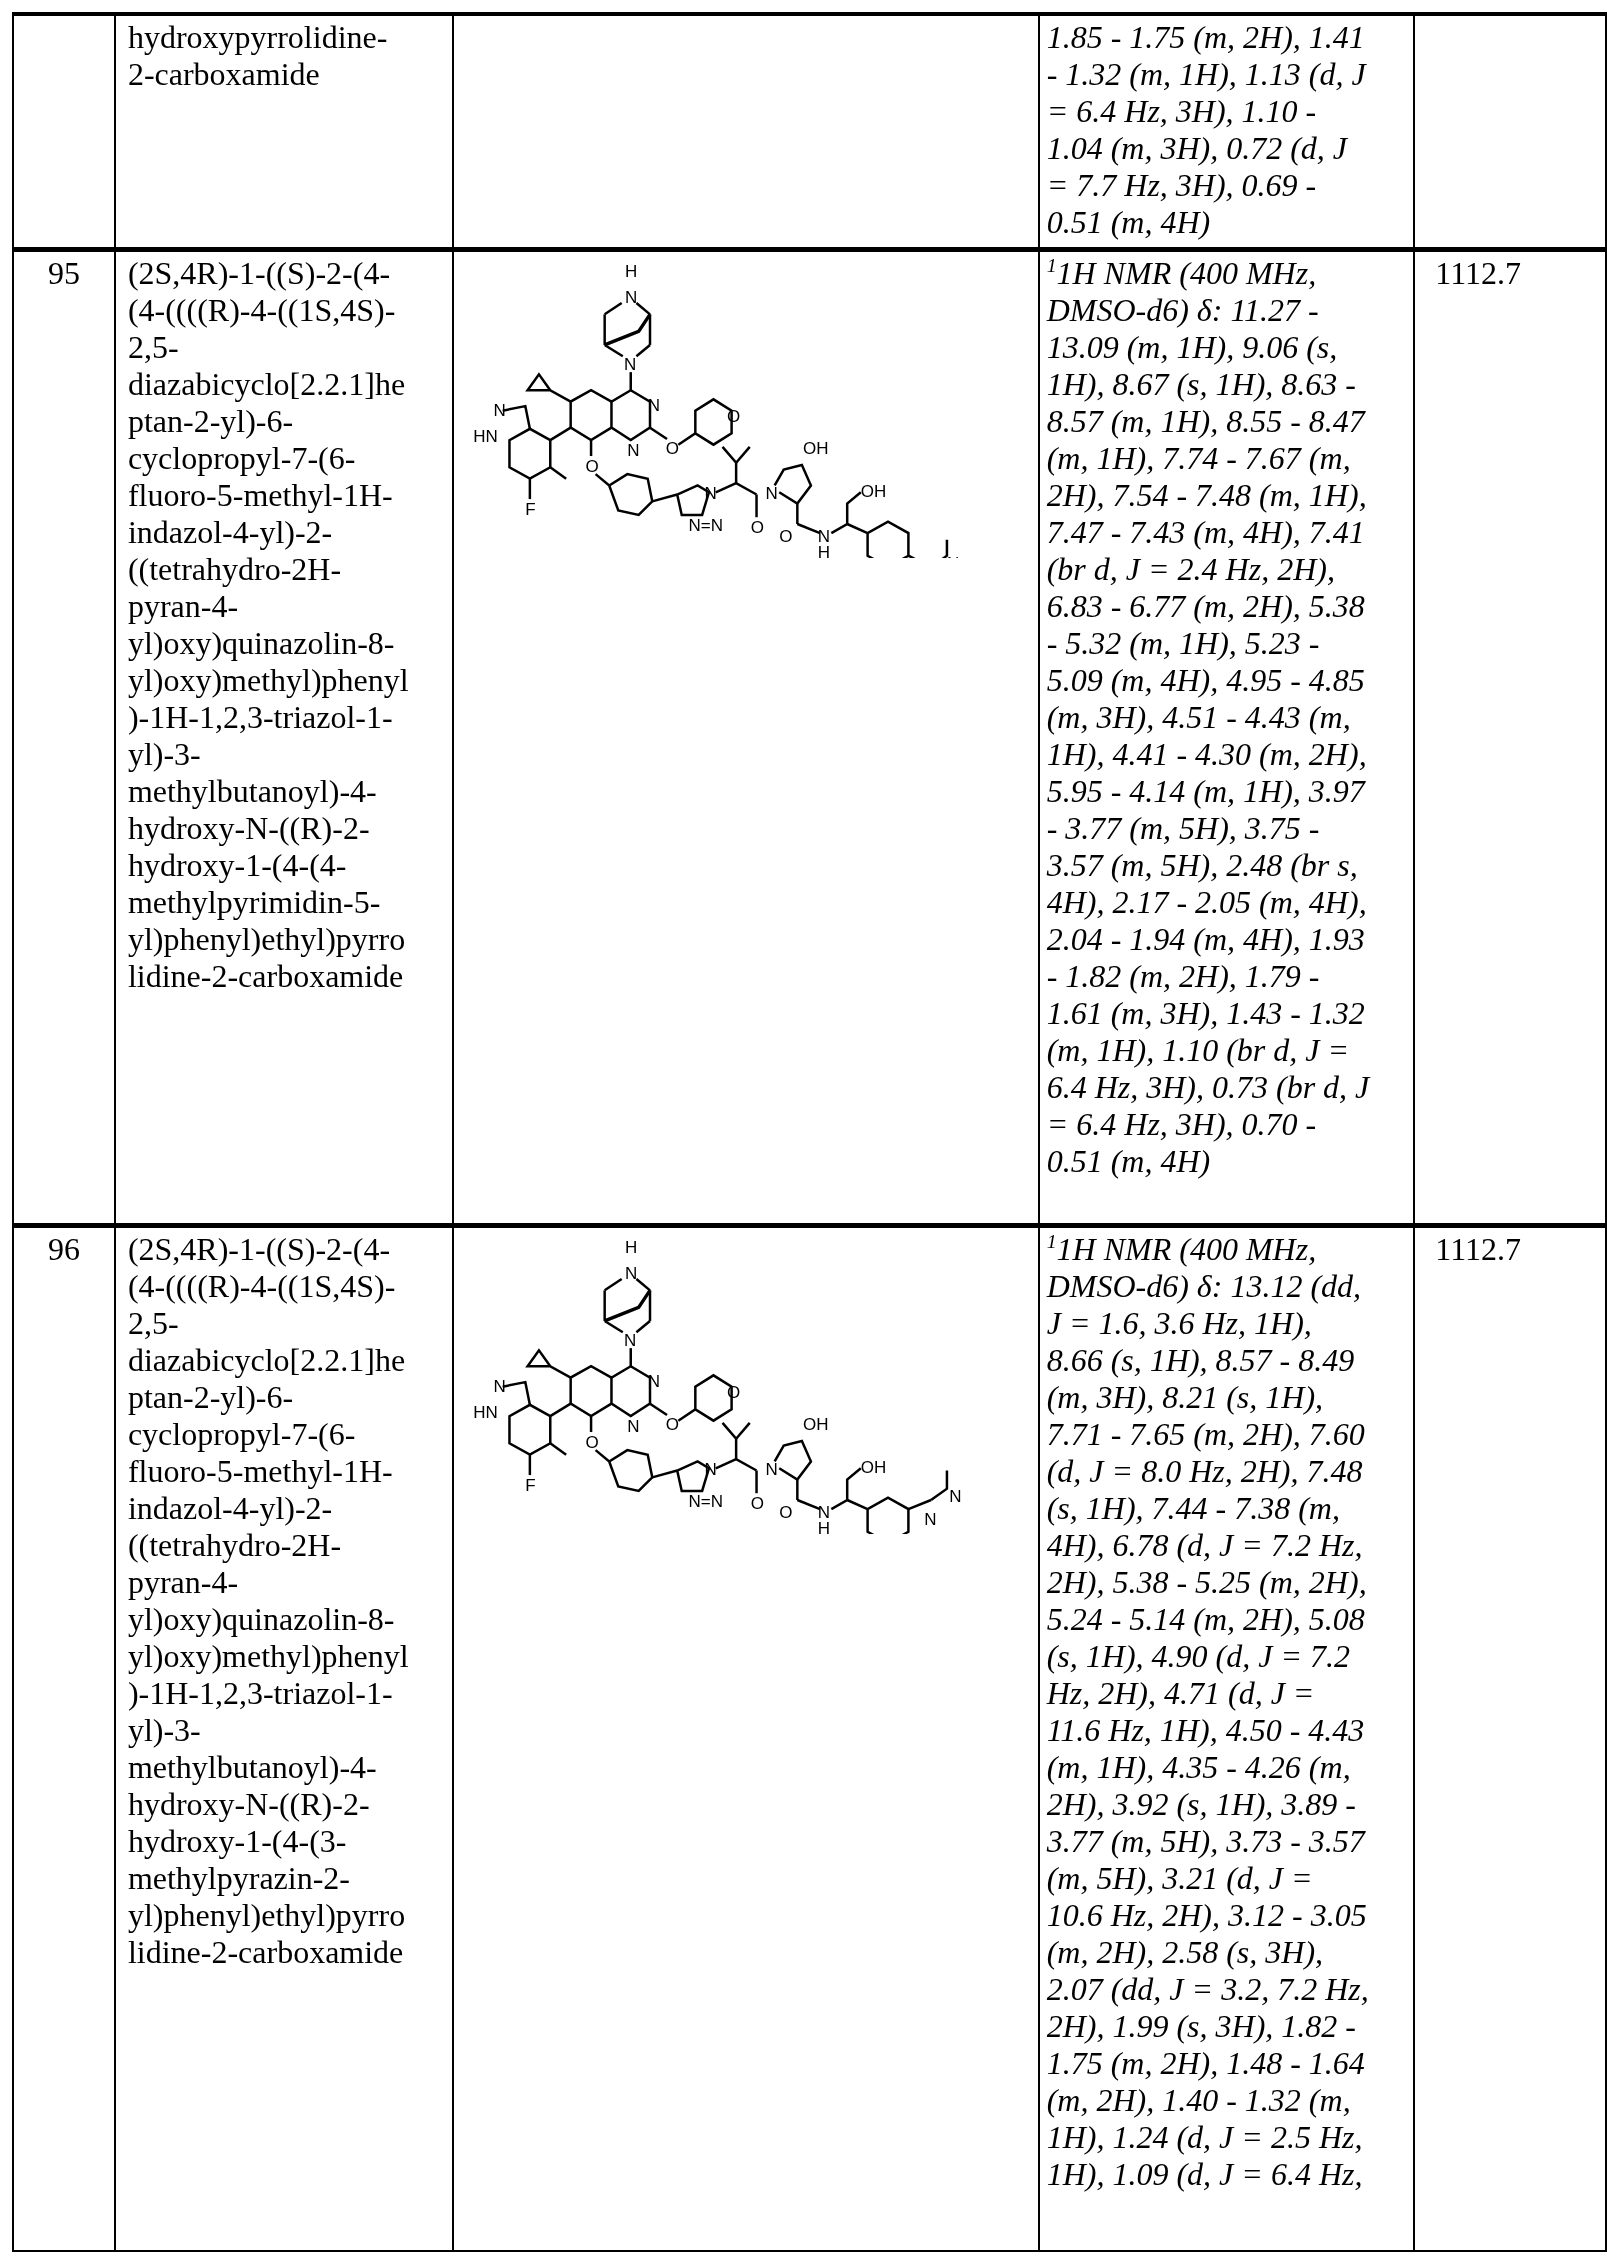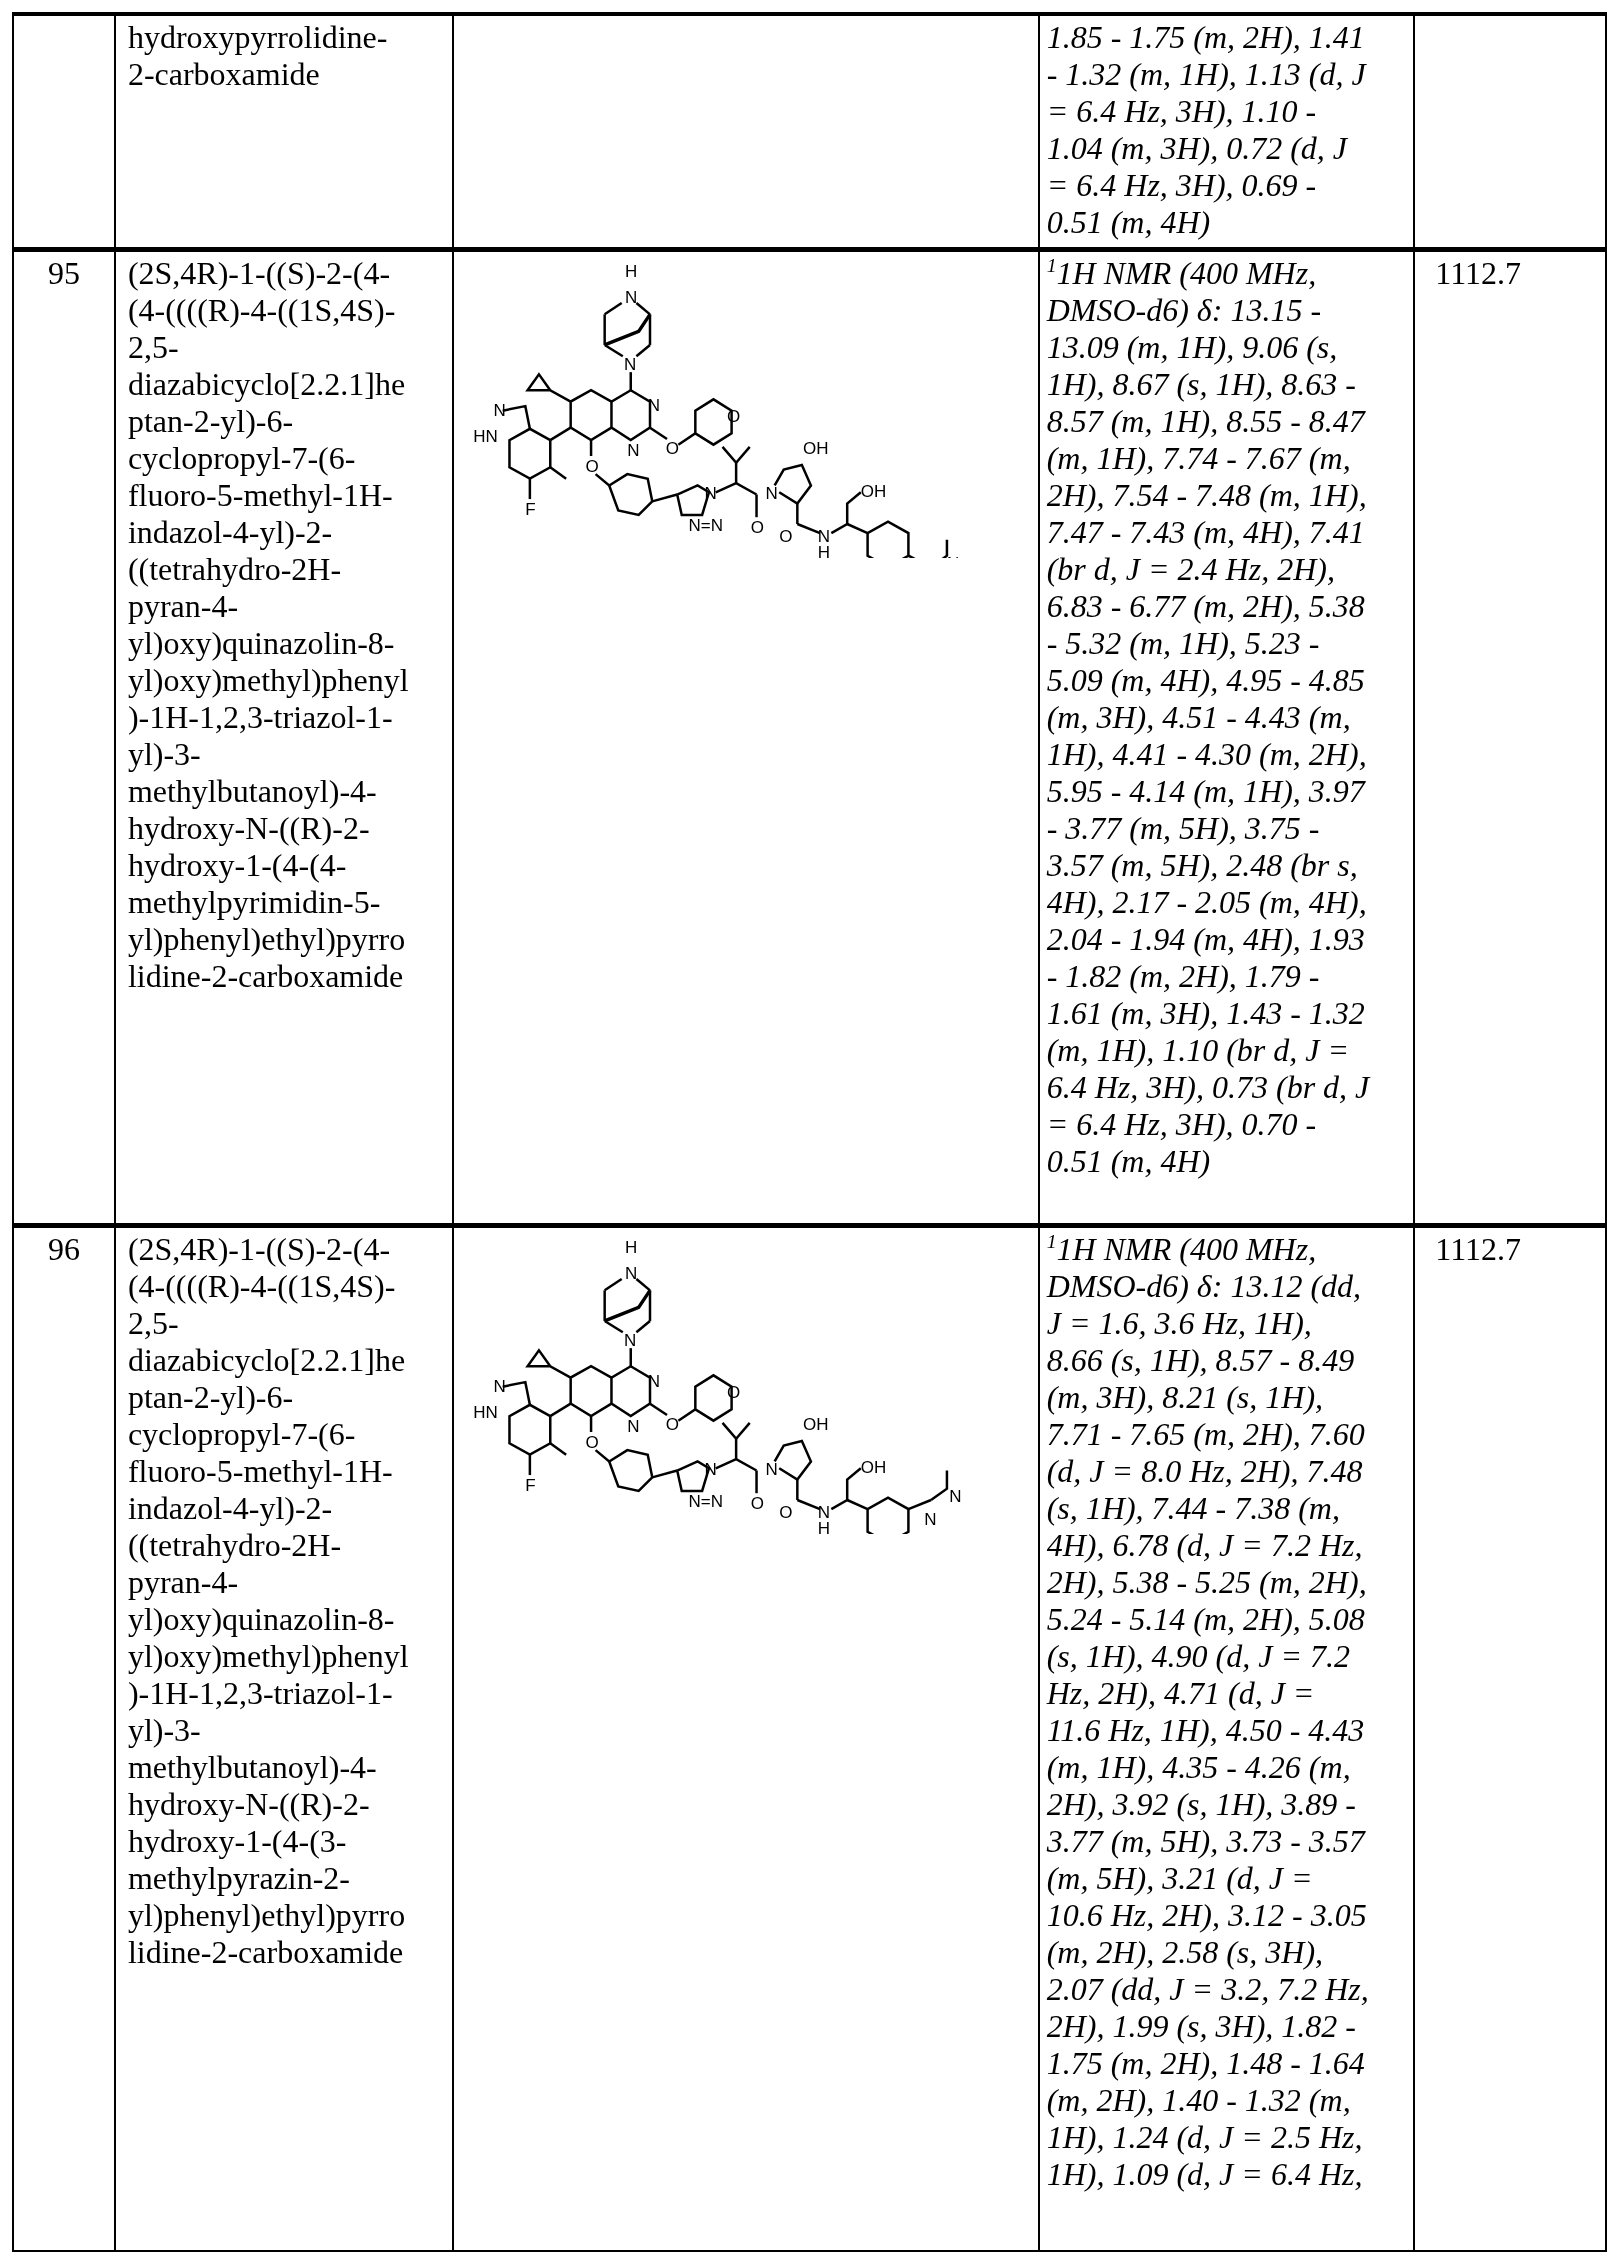--- a/index.html
+++ b/index.html
@@ -29,21 +29,21 @@
       <tr class="r-top" style="height:235px;">
     <td class="c-no"></td>
     <td class="c-name wrap">hydroxypyrrolidine-
 2-carboxamide</td>
     <td class="c-struct"></td>
     <td class="c-nmr">
       <div>1.85 - 1.75 (m, 2H), 1.41</div>
       <div>- 1.32 (m, 1H), 1.13 (d, J</div>
       <div>= 6.4 Hz, 3H), 1.10 -</div>
       <div>1.04 (m, 3H), 0.72 (d, J</div>
-      <div>= 6.4 Hz, 3H), 0.69 -</div>
+      <div>= 7.7 Hz, 3H), 0.69 -</div>
       <div>0.51 (m, 4H)</div>
     </td>
     <td class="c-ms"></td>
   </tr>
 
   <tr class="r-sep" style="height:976px;">
     <td class="c-no">95</td>
     <td class="c-name wrap">(2S,4R)-1-((S)-2-(4-
 (4-((((R)-4-((1S,4S)-
 2,5-
@@ -128,21 +128,21 @@
             <text x="356" y="216">OH</text>
         <polyline points="344,240 362,248 380,238 398,248 398,268 380,278 362,268 362,248"></polyline>
         <line x1="398" y1="268" x2="418" y2="278"></line>
         <polyline points="418,278 432,268 432,254"></polyline>
         <text x="432" y="280">N</text>
             <text x="424" y="300">N</text>
       </svg>
     </td>
     <td class="c-nmr">
       <div><sup>1</sup><span>1H NMR (400 MHz,</span></div>
-      <div>DMSO-d6) δ: 13.15 -</div>
+      <div>DMSO-d6) δ: 11.27 -</div>
       <div>13.09 (m, 1H), 9.06 (s,</div>
       <div>1H), 8.67 (s, 1H), 8.63 -</div>
       <div>8.57 (m, 1H), 8.55 - 8.47</div>
       <div>(m, 1H), 7.74 - 7.67 (m,</div>
       <div>2H), 7.54 - 7.48 (m, 1H),</div>
       <div>7.47 - 7.43 (m, 4H), 7.41</div>
       <div>(br d, J = 2.4 Hz, 2H),</div>
       <div>6.83 - 6.77 (m, 2H), 5.38</div>
       <div>- 5.32 (m, 1H), 5.23 -</div>
       <div>5.09 (m, 4H), 4.95 - 4.85</div>

